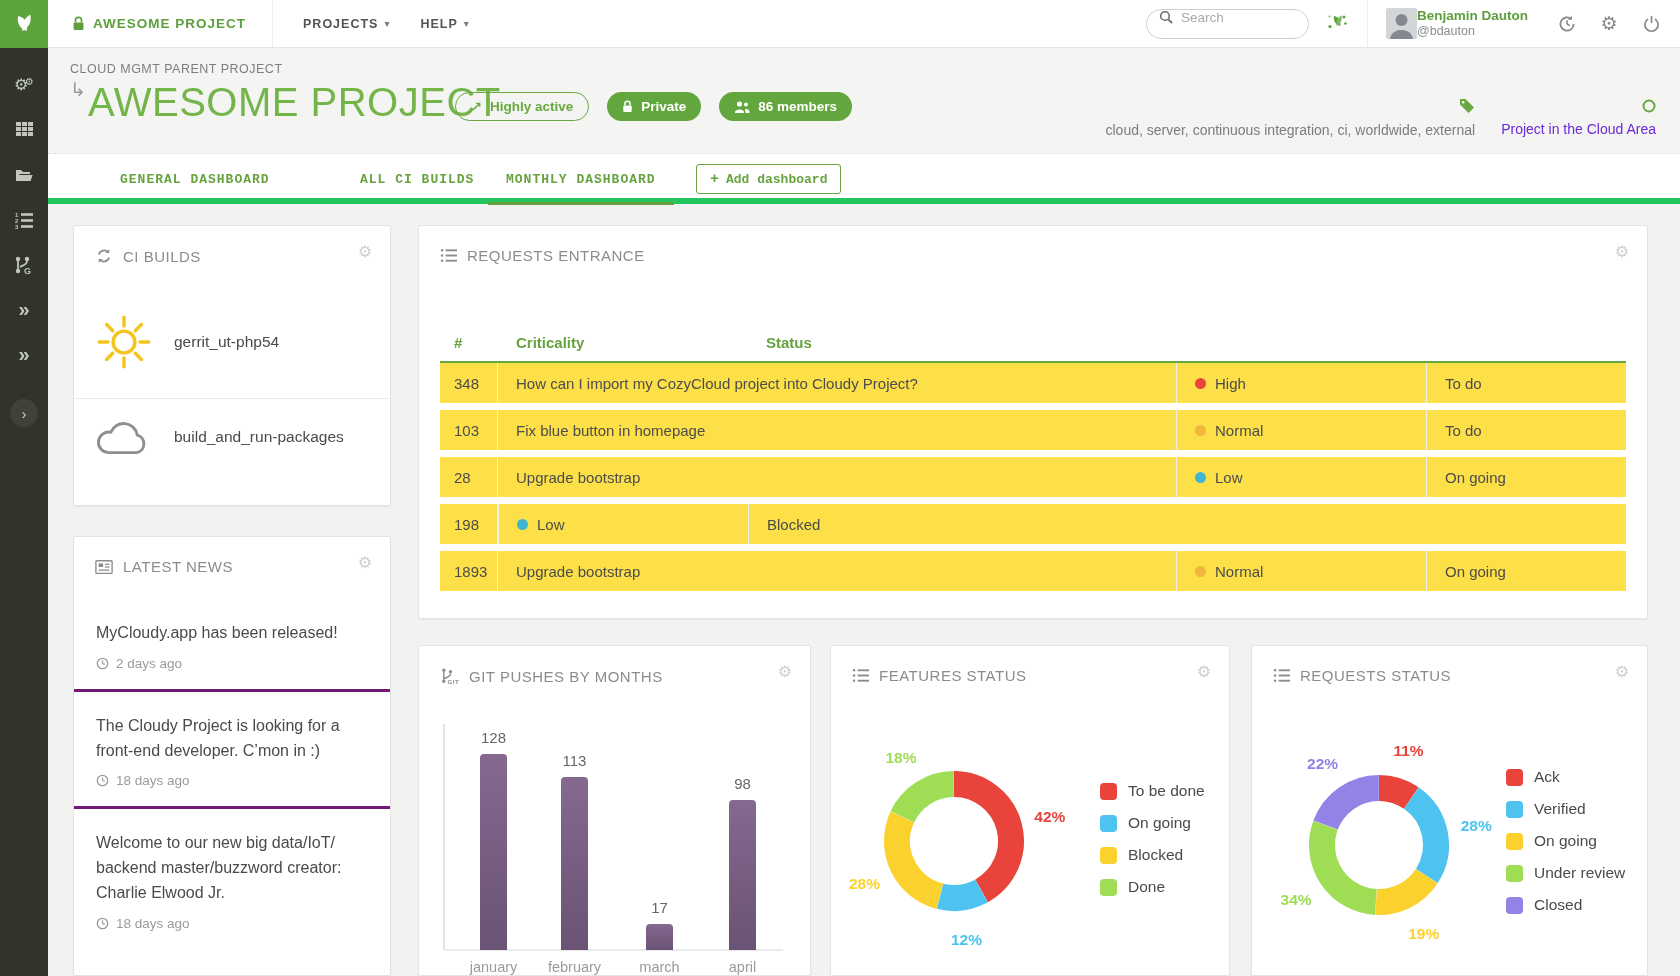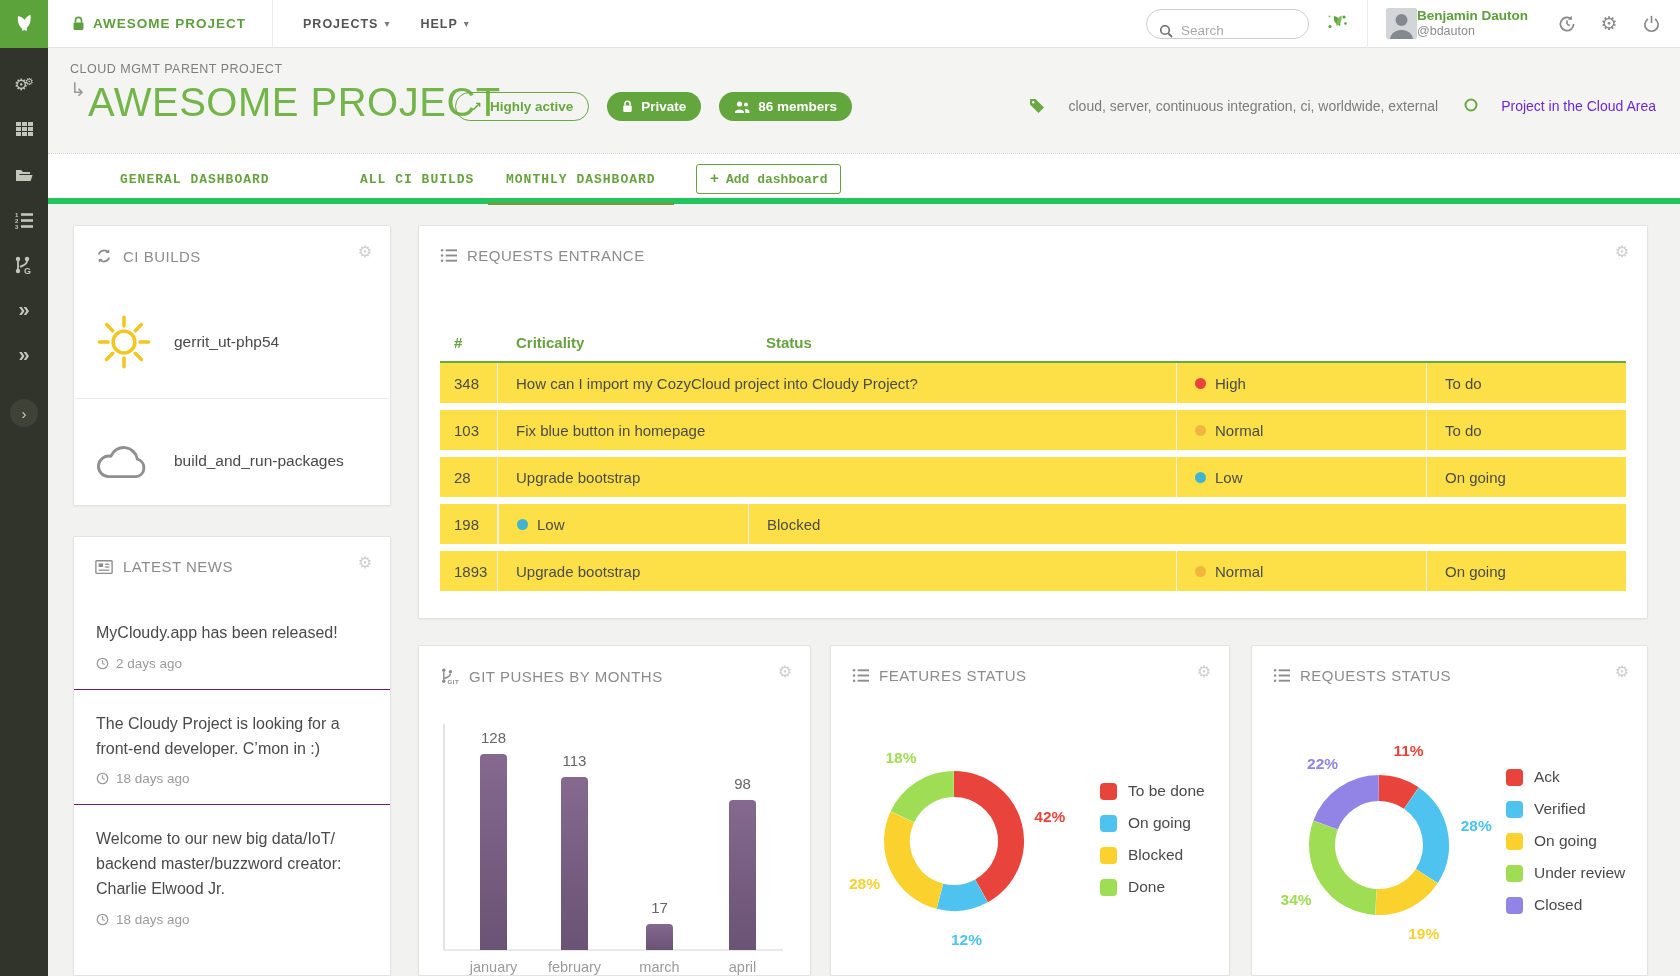--- a/index.html
+++ b/index.html
@@ -16,21 +16,21 @@
   .sb-item svg { display:block; }
   .sb-chev { font-size:20px; color:#c3c7bb; font-weight:bold; }
   .sb-collapse { margin-top:22px; width:28px; height:28px; border-radius:50%; background:#3e4237; color:#cdd1c6; display:flex; align-items:center; justify-content:center; font-size:15px; cursor:pointer; }
   
   .navbar { position:absolute; left:48px; top:0; width:1632px; height:48px; background:#fff; border-bottom:1px solid #e3e3e2; display:flex; align-items:center; z-index:20; }
   .nav-project { display:flex; align-items:center; gap:8px; padding:0 26px 0 24px; height:100%; border-right:1px solid #ececec; cursor:pointer; }
   .nav-project span { color:#5c9f3c; font-weight:bold; font-size:13.5px; letter-spacing:1px; }
   .nav-menu { display:flex; align-items:center; gap:6px; margin-left:30px; font-size:12.5px; font-weight:bold; letter-spacing:1px; color:#545454; cursor:pointer; }
   .caret { font-size:10px; color:#7a7a7a; }
   .nav-right { margin-left:auto; display:flex; align-items:center; height:100%; }
-  .search-box { display:flex; align-items:flex-end; gap:8px; width:163px; height:30px; border:1px solid #cfcfcf; border-radius:16px; padding:0 12px; background:#fff; }
+  .search-box { display:flex; align-items:flex-start; gap:8px; width:163px; height:30px; border:1px solid #cfcfcf; border-radius:16px; padding:0 12px; background:#fff; }
   .search-box input { border:none; outline:none; width:110px; font-size:13.5px; color:#555; font-family:inherit; background:transparent; }
   .search-box input::placeholder { color:#a9a9a9; }
   .mini-logo { margin:0 18px 0 16px; cursor:pointer; }
   .nav-sep { width:1px; height:48px; background:#ececec; }
   .user-block { display:flex; align-items:center; padding:0 18px; cursor:pointer; }
   .avatar { width:31px; height:31px; border-radius:3px; overflow:hidden; background:linear-gradient(135deg,#d9dcde,#aeb4b9); }
   .user-names { line-height:1.2; }
   .user-name { color:#5c9f3c; font-weight:bold; font-size:13.5px; }
   .user-handle { color:#8d8d8d; font-size:12.5px; }
   .nav-icon { width:42px; display:flex; justify-content:center; align-items:center; color:#8a8a8a; cursor:pointer; }
@@ -39,21 +39,21 @@
   
   .proj-header { position:absolute; left:48px; top:48px; width:1632px; height:105px; background:#f4f4f3; }
   .breadcrumb { position:absolute; left:22px; top:14px; font-size:12.5px; color:#7e7e7e; letter-spacing:.5px; }
   .crumb-arrow { position:absolute; left:22px; top:30px; font-size:19px; color:#9a9a9a; }
   .proj-title { position:absolute; left:40px; top:32px; font-size:40px; font-weight:300; color:#73b549; letter-spacing:.5px; white-space:nowrap; }
   .badges { position:absolute; left:407px; top:44px; display:flex; gap:18px; align-items:center; }
   .badge { height:29px; display:flex; align-items:center; gap:8px; border-radius:15px; padding:0 15px; font-size:13.5px; font-weight:bold; cursor:pointer; }
   .badge.outline { border:1.5px solid #67a840; color:#67a840; background:transparent; }
   .badge.solid { background:#64a63e; color:#fff; }
   .hdr-right { position:absolute; right:24px; top:50px; display:flex; align-items:center; gap:26px; font-size:14px; color:#7c7c7c; }
-  .hdr-tags, .hdr-area { display:flex; align-items:flex-start; gap:23px; }
+  .hdr-tags, .hdr-area { display:flex; align-items:flex-end; gap:8px;flex-direction:column; }
   .hdr-area { color:#6d28d9; }
   
   .tabbar { position:absolute; left:48px; top:153px; width:1632px; height:51px; background:#fff; border-top:1px dotted #d6d6d6; border-bottom:6px solid #22c55e;font-family:Liberation Mono, monospace; }
   .tab { position:absolute; top:0; height:51px; display:flex; align-items:center; color:#67a23f; font-size:13px; font-weight:bold; letter-spacing:1px; cursor:pointer; }
   .tab.active::after { content:""; position:absolute; left:-18px; right:-18px; bottom:0; height:3px; background:#67a23f; }
   .add-dash { position:absolute; left:648px; top:10px; height:30px; display:flex; align-items:center; gap:7px; border:1px solid #67a23f; border-radius:3px; padding:0 13px; color:#67a23f; font-size:13px; font-weight:bold; cursor:pointer; background:#fff; }
   
   .card { position:absolute; background:#fff; border:1px solid #e3e3e2; border-radius:2px; box-shadow:0 1px 2px rgba(0,0,0,.05); }
   .card-head { position:absolute; left:21px; top:21px; display:flex; align-items:center; gap:10px; color:#8c8c8c; font-size:15px; letter-spacing:.5px; }
   .card-gear { position:absolute; right:18px; top:16px; color:#cfcfcf; font-size:16px; cursor:pointer; }
@@ -61,36 +61,36 @@
   #card-req     { left:418px; top:225px; width:1230px; height:394px; }
   #card-news    { left:73px;  top:536px; width:318px; height:440px; }
   #card-git     { left:418px; top:645px; width:393px; height:331px; }
   #card-feat    { left:830px; top:645px; width:400px; height:331px; }
   #card-reqst   { left:1251px;top:645px; width:397px; height:331px; }
   
   .ci-item { position:absolute; left:0; width:100%; display:flex; align-items:center; cursor:pointer; }
   .ci-item .ci-icon { width:100px; display:flex; justify-content:center; }
   .ci-item .ci-label { font-size:15.5px; color:#4a4a4a; }
   #ci-item-1 { top:60px; height:113px; border-bottom:1px solid #ececec; }
-  #ci-item-2 { top:182px; height:106px; }
+  #ci-item-2 { top:158px; height:106px; }
   
   .req-table { position:absolute; left:21px; right:21px; top:97px; }
   .req-head { display:flex; height:40px; align-items:center; border-bottom:2px solid #67a840; color:#67a23f; font-size:15px; font-weight:bold; }
   .req-row { display:flex; height:40px; align-items:center; background:#fde047; margin-bottom:7px; font-size:15px; color:#4c4c4c; cursor:pointer; }
   .req-row:first-of-type { margin-top:5px; }
   .col-id { width:58px; padding-left:14px; border-right:1px solid #efefee; align-self:stretch; display:flex; align-items:center; }
   .req-head .col-id { border-right:none; }
   .col-sum { flex:1; padding-left:18px; }
   .col-crit { width:250px; padding-left:18px; border-left:1px solid #efefee; align-self:stretch; display:flex; align-items:center; gap:9px; }
   .col-stat { width:200px; padding-left:18px; border-left:1px solid #efefee; align-self:stretch; display:flex; align-items:center; }
   .req-head .col-crit, .req-head .col-stat { border-left:none; }
   .dot { width:11px; height:11px; border-radius:50%; display:inline-block; }
   
   .news-list { position:absolute; top:62px; left:0; width:100%; }
-  .news-item { padding:22px 22px 18px 22px; border-bottom:1px solid #701a75; cursor:pointer; }
+  .news-item { padding:22px 22px 18px 22px; border-bottom:3px solid #701a75; cursor:pointer; }
   .news-item:last-child { border-bottom:none; }
   .news-title { font-size:16px; color:#4a4a4a; line-height:1.55; margin-bottom:10px; }
   .news-date { display:flex; align-items:center; gap:7px; color:#9b9b9b; font-size:13.5px; }
   
   .chart-svg { position:absolute; left:0; top:0; }
   .legend { position:absolute; }
   .legend-item { display:flex; align-items:center; gap:11px; margin-bottom:14px; }
   .legend-swatch { width:17px; height:17px; border-radius:4px; flex:none; }
   .legend-label { font-size:15.5px; color:#4a4a4a; }
 </style>

